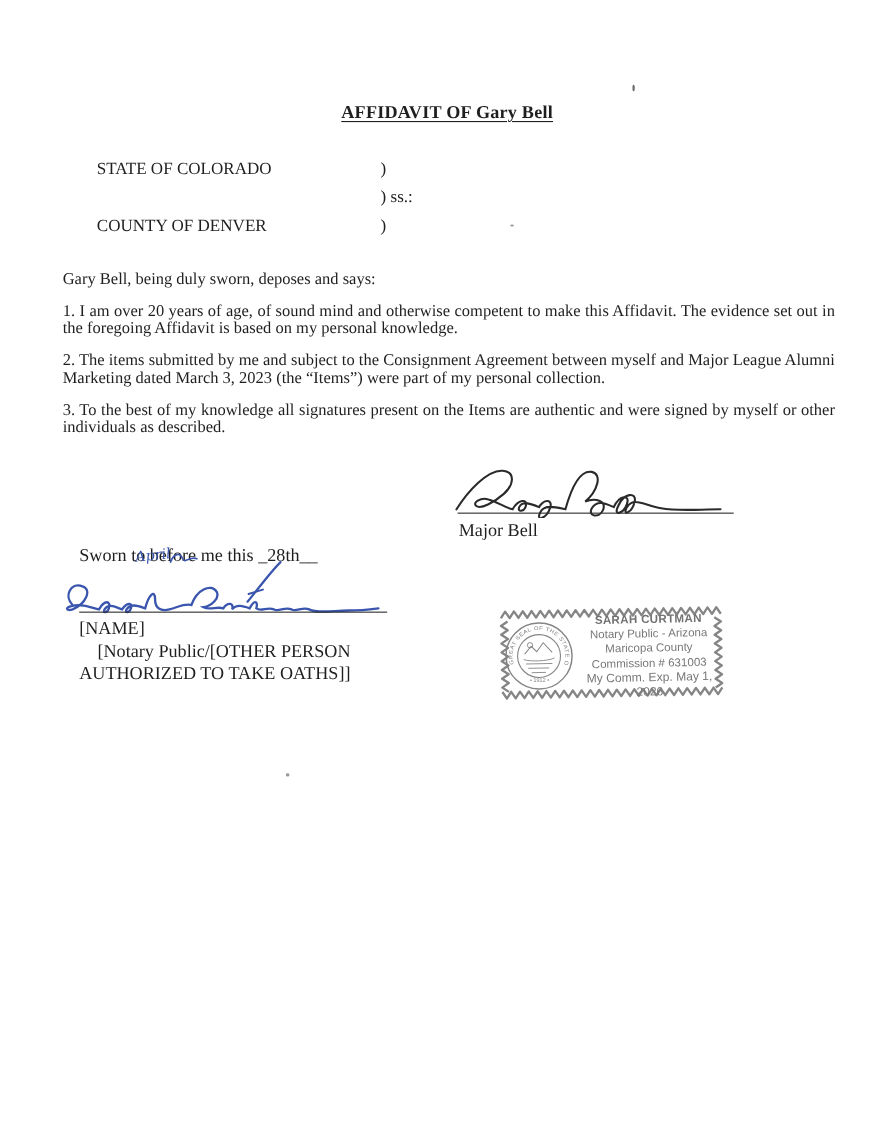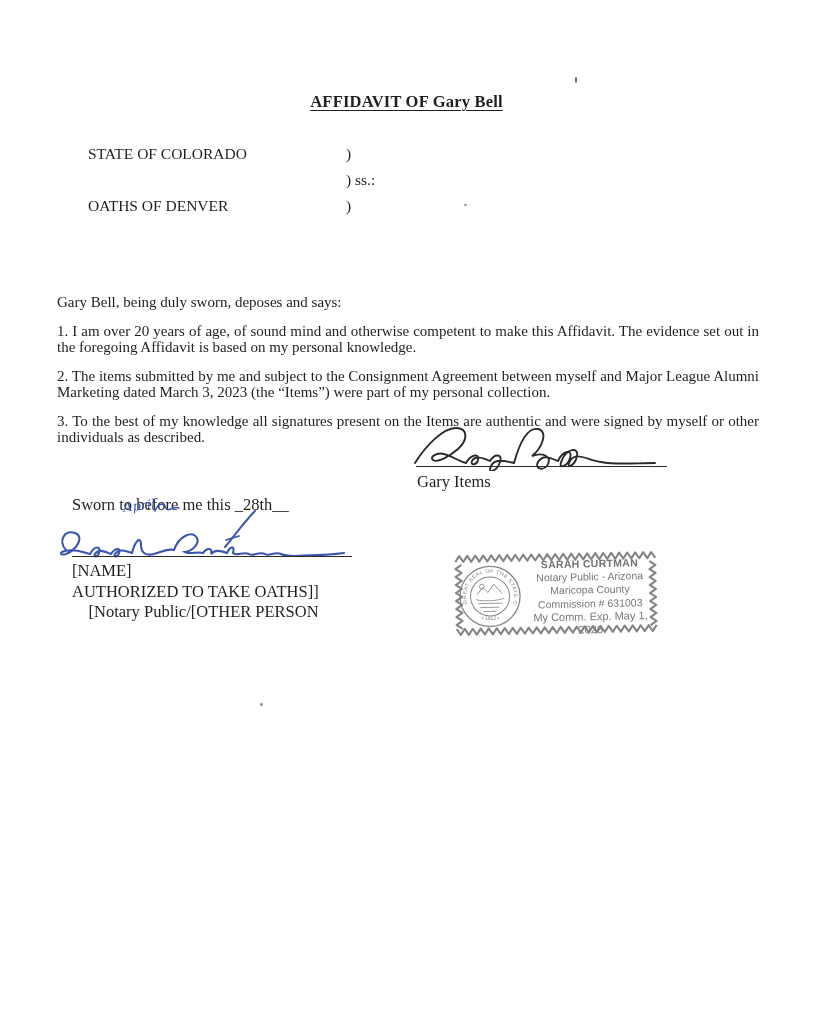--- a/index.html
+++ b/index.html
@@ -17,21 +17,21 @@
   }
   .doc-title span{text-decoration:underline;text-underline-offset:3px;}
   .venue{position:absolute;left:88px;top:145px;font-size:15.5px;}
   .venue-row{position:relative;height:26px;width:420px;}
   .venue-paren{position:absolute;left:258px;top:0;}
   .body-copy{
     position:absolute;left:57px;top:246px;width:702px;
     font-size:15px;line-height:16.5px;
   }
   .body-copy p{margin:0 0 12px 0;text-align:justify;}
-  .body-copy p.intro{text-align:left;margin-top:48px;}
+  .body-copy p.intro{text-align:left;}
   .sig-block{position:absolute;}
   .sig-line{position:absolute;border-top:1.6px solid #2b2b2b;}
   .typed-name{position:absolute;left:417px;top:472px;font-size:16.5px;}
   .jurat{position:absolute;left:72px;top:496px;font-size:16.5px;line-height:18.5px;}
   .strike{position:relative;}
   .strike::after{
     content:"";position:absolute;left:-2px;right:-3px;top:54%;height:1.8px;
     background:#2e2e2e;transform:rotate(-2deg);
   }
   .hand-month{
@@ -68,21 +68,21 @@
 
   <div class="venue">
     <div class="venue-row">
       <span>STATE OF COLORADO</span>
       <span class="venue-paren">)</span>
     </div>
     <div class="venue-row">
       <span class="venue-paren">) ss.:</span>
     </div>
     <div class="venue-row">
-      <span>OATHS OF DENVER</span>
+      <span>COUNTY OF DENVER</span>
       <span class="venue-paren">)</span>
     </div>
   </div>
 
   <div class="body-copy">
     <p class="intro">Gary Bell, being duly sworn, deposes and says:</p>
     <p>1. I am over 20 years of age, of sound mind and otherwise competent to make this Affidavit. The evidence set out in the foregoing Affidavit is based on my personal knowledge.</p>
     <p>2. The items submitted by me and subject to the Consignment Agreement between myself and Major League Alumni Marketing dated March 3, 2023 (the “Items”) were part of my personal collection.</p>
     <p>3. To the best of my knowledge all signatures present on the Items are authentic and were signed by myself or other individuals as described.</p>
   </div>
@@ -90,21 +90,21 @@
   <div class="sig-block" style="left:411px;top:423px;">
     <svg width="256" height="48" viewBox="0 0 256 48">
       <path class="ink-black" fill="none" stroke-width="1.9" stroke-linecap="round" d="M4,40 C14,24 32,4 46,5 C58,6 56,18 47,26 C38,34 26,40 22,37 C18,34 26,29 33,31 C41,33 47,38 55,40
            C60,31 69,30 67,37 C66,42 59,43 61,38 C64,32 72,35 79,38 C84,30 92,31 89,39 C86,48 76,52 80,43
            C84,35 94,38 103,40 C108,22 116,4 127,6 C137,8 132,24 121,33 C131,29 141,33 137,41 C134,48 123,47 127,39
            C132,31 140,35 147,38 C152,27 162,26 159,35 C156,44 146,47 151,37 C156,25 168,24 166,33 C164,43 154,47 159,38
            C165,28 176,37 190,39 C205,42 224,40 244,40"></path>
     </svg>
   </div>
   <div class="sig-line" style="left:416px;top:466px;width:251px;"></div>
-  <div class="typed-name">Gary Items</div>
+  <div class="typed-name">Major Bell</div>
 
   <div class="jurat">
     <div><span>Sworn to before me this </span><span>_28th__</span></div>
   </div>
 
   <div class="hand-month">April</div>
   <svg style="position:absolute;left:153px;top:500px;" width="30" height="16" viewBox="0 0 30 16">
     <path class="ink-blue" fill="none" stroke-width="1.5" stroke-linecap="round" d="M2,11 C5,3 11,2 13,8 C15,13 20,5 26,8"></path>
   </svg>
   <svg style="position:absolute;left:222px;top:508px;" width="36" height="42" viewBox="0 0 36 42">
@@ -116,22 +116,22 @@
          C43,24 49,28 55,30 C59,24 65,23 63,29 C62,33 57,34 59,30 C63,24 70,27 76,29 C79,17 85,11 85,21 C85,29 90,32 98,30
          C106,28 112,24 118,26 C123,12 136,6 141,14 C144,20 136,27 129,28 C135,31 141,27 147,29 C151,23 157,24 155,30
          C159,25 165,27 171,29 C175,21 179,22 177,29 C181,33 187,27 193,30 C197,33 203,27 209,30 C213,33 219,27 225,30
          C233,34 247,31 261,31 C271,31 280,30 288,29"></path>
     <path class="ink-blue" fill="none" stroke-width="1.8" stroke-linecap="round" d="M170,16 l13,-4"></path>
   </svg>
   <div class="sig-line" style="left:72px;top:556px;width:280px;"></div>
 
   <div class="placeholder-block" style="top:561px;">[NAME]</div>
   <div class="placeholder-block" style="top:582px;">
+    <div>[Notary Public/[OTHER PERSON</div>
     <div>AUTHORIZED TO TAKE OATHS]]</div>
-    <div>[Notary Public/[OTHER PERSON</div>
   </div>
 
   <div class="stamp">
     <svg class="stamp-svg" width="209" height="87" viewBox="0 0 209 87">
       <g fill="none" stroke="#7c7c7c" stroke-width="2.1" stroke-linejoin="round">
         <path d="M4,10 l4,-6 4,6 4,-6 4,6 4,-6 4,6 4,-6 4,6 4,-6 4,6 4,-6 4,6 4,-6 4,6 4,-6 4,6 4,-6 4,6 4,-6 4,6 4,-6 4,6 4,-6 4,6 4,-6 4,6 4,-6 4,6 4,-6 4,6 4,-6 4,6 4,-6 4,6 4,-6 4,6 4,-6 4,6 4,-6 4,6 4,-6 4,6 4,-6 4,6 4,-6 4,6 4,-6 4,6 4,-6 4,6"></path>
         <path d="M4,77 l4,6 4,-6 4,6 4,-6 4,6 4,-6 4,6 4,-6 4,6 4,-6 4,6 4,-6 4,6 4,-6 4,6 4,-6 4,6 4,-6 4,6 4,-6 4,6 4,-6 4,6 4,-6 4,6 4,-6 4,6 4,-6 4,6 4,-6 4,6 4,-6 4,6 4,-6 4,6 4,-6 4,6 4,-6 4,6 4,-6 4,6 4,-6 4,6 4,-6 4,6 4,-6 4,6 4,-6 4,6 4,-6"></path>
         <path d="M10,13 l-6,4 6,4 -6,4 6,4 -6,4 6,4 -6,4 6,4 -6,4 6,4 -6,4 6,4 -6,4 6,4 -6,4 6,4"></path>
         <path d="M198,13 l6,4 -6,4 6,4 -6,4 6,4 -6,4 6,4 -6,4 6,4 -6,4 6,4 -6,4 6,4 -6,4 6,4 -6,4"></path>
       </g>

